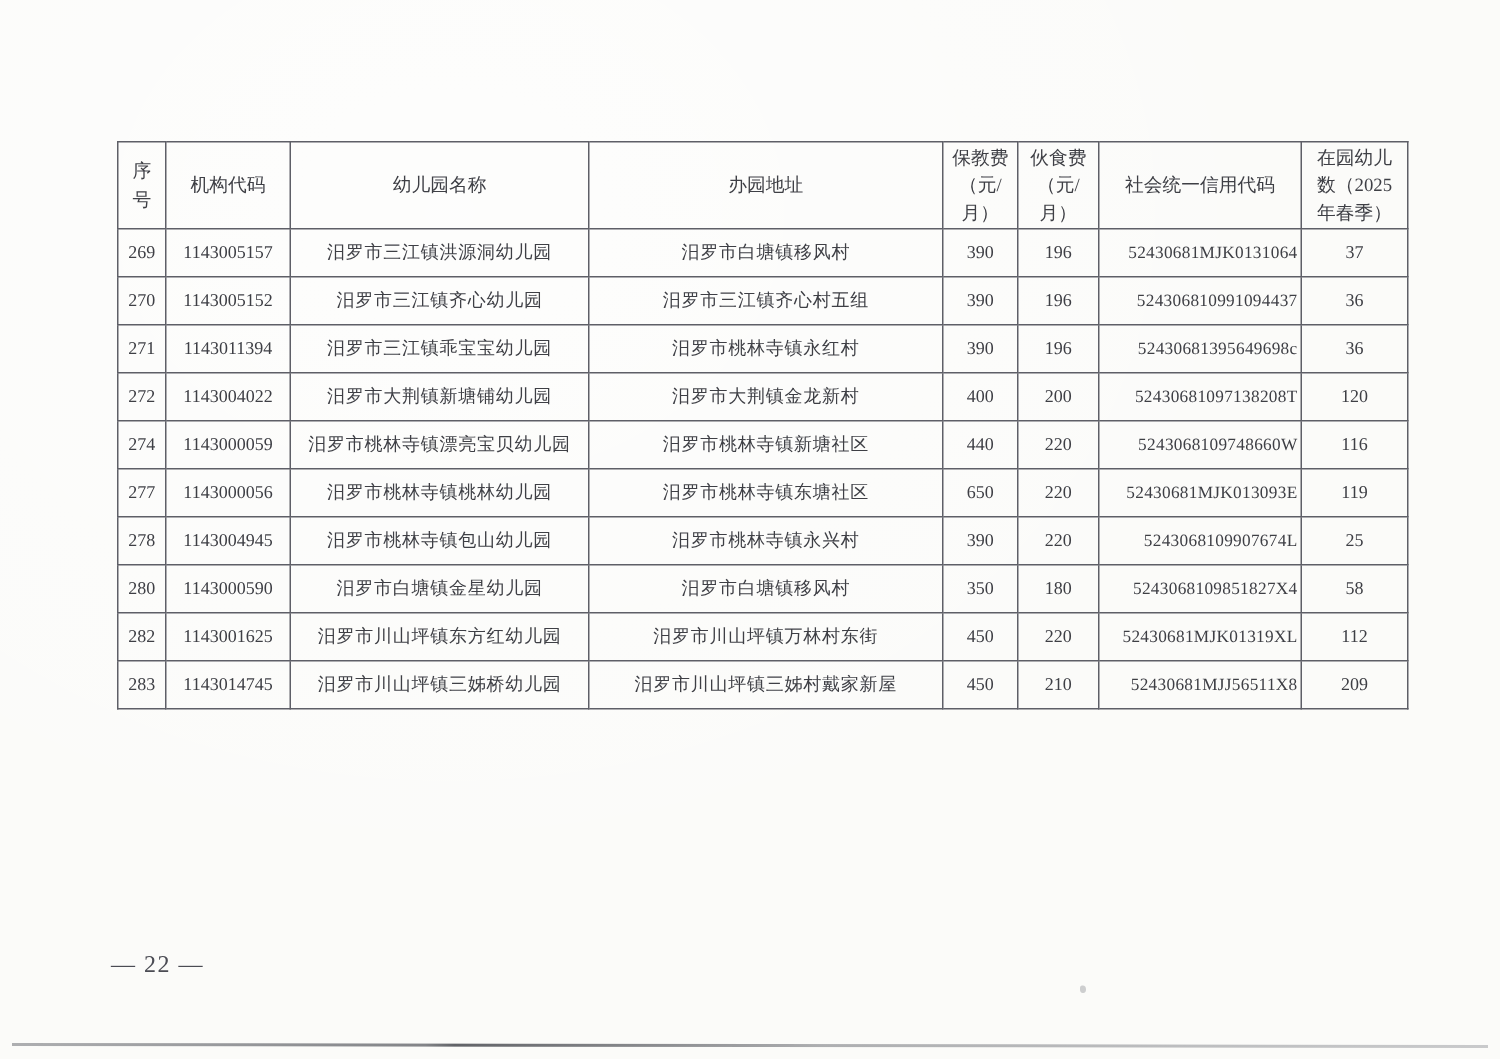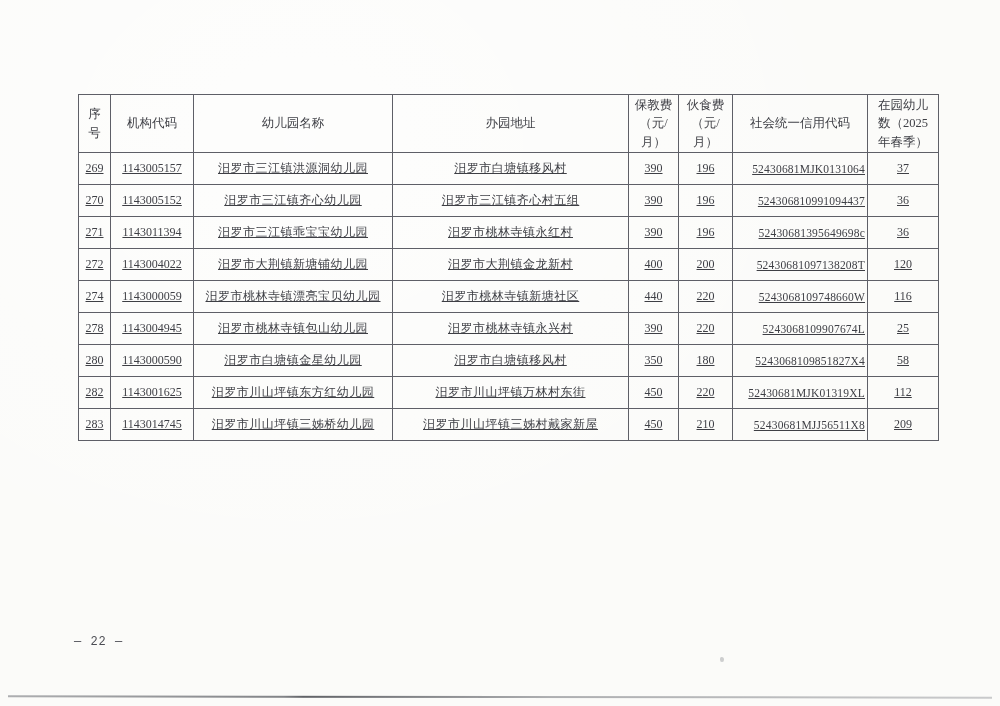--- a/index.html
+++ b/index.html
@@ -38,32 +38,31 @@
     padding:0 2px;
     overflow:visible;
     white-space:nowrap;
   }
   .doc-table thead th{
     height:57px;
     font-size:12.5px;
     line-height:1.45;
     white-space:pre-line;
   }
-  .doc-table tbody tr{height:32px;text-decoration:underline;}
+  .doc-table tbody tr{height:32px;}
   .doc-table tbody td{font-size:12px;}
   .doc-table tbody td[data-name="cell-credit_code"]{font-size:11.5px;letter-spacing:.2px;text-align:right;}
   .doc-table tbody td[data-name="cell-name"],
   .doc-table tbody td[data-name="cell-address"]{letter-spacing:.5px;}
   .page-number{
     position:absolute;
     left:74px;top:635px;
-    font-size:12px;
+    font-size:16px;
     letter-spacing:1px;
     color:var(--page_number);
-    font-family:Liberation Mono, monospace;
   }
   .scan-edge-bottom{
     position:absolute;
     left:8px;top:696px;
     width:984px;height:1.6px;
     background:linear-gradient(to right,
       rgba(110,112,118,.55) 0%,
       rgba(90,92,98,.75) 28%,
       rgba(70,72,78,.85) 30%,
       rgba(110,112,118,.55) 55%,
@@ -156,20 +155,30 @@
           <td data-name="cell-index">274</td>
           <td data-name="cell-org_code">1143000059</td>
           <td data-name="cell-name">汨罗市桃林寺镇漂亮宝贝幼儿园</td>
           <td data-name="cell-address">汨罗市桃林寺镇新塘社区</td>
           <td data-name="cell-tuition_fee">440</td>
           <td data-name="cell-meal_fee">220</td>
           <td data-name="cell-credit_code">5243068109748660W</td>
           <td data-name="cell-enrollment">116</td>
         </tr>
         <tr data-name="table-row">
+          <td data-name="cell-index">277</td>
+          <td data-name="cell-org_code">1143000056</td>
+          <td data-name="cell-name">汨罗市桃林寺镇桃林幼儿园</td>
+          <td data-name="cell-address">汨罗市桃林寺镇东塘社区</td>
+          <td data-name="cell-tuition_fee">650</td>
+          <td data-name="cell-meal_fee">220</td>
+          <td data-name="cell-credit_code">52430681MJK013093E</td>
+          <td data-name="cell-enrollment">119</td>
+        </tr>
+        <tr data-name="table-row">
           <td data-name="cell-index">278</td>
           <td data-name="cell-org_code">1143004945</td>
           <td data-name="cell-name">汨罗市桃林寺镇包山幼儿园</td>
           <td data-name="cell-address">汨罗市桃林寺镇永兴村</td>
           <td data-name="cell-tuition_fee">390</td>
           <td data-name="cell-meal_fee">220</td>
           <td data-name="cell-credit_code">5243068109907674L</td>
           <td data-name="cell-enrollment">25</td>
         </tr>
         <tr data-name="table-row">

